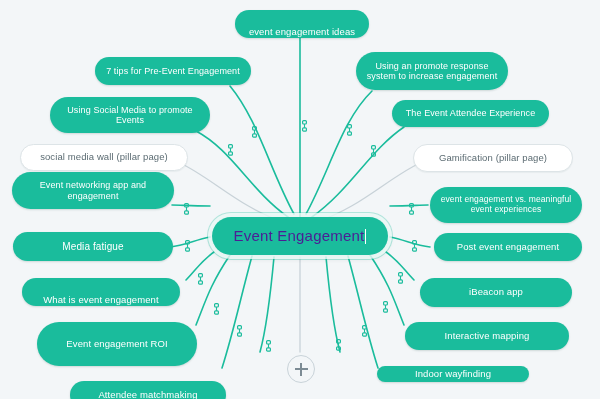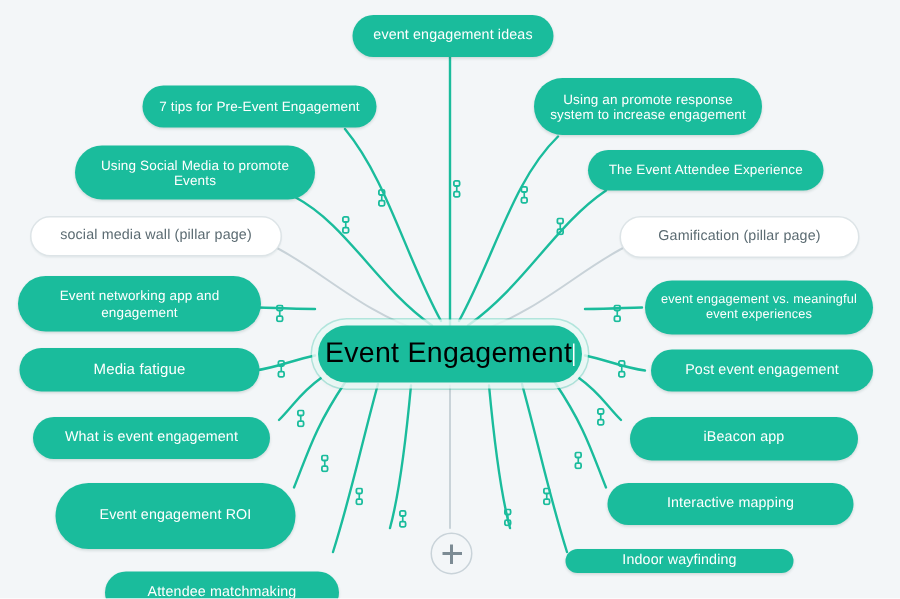--- a/index.html
+++ b/index.html
@@ -39,22 +39,22 @@
     box-shadow: 0 1px 2px rgba(20,60,55,0.16);
   }
   .node.pillar {
     background: #ffffff;
     color: #5b6b72;
     border: 1px solid #dde4e7;
     box-shadow: 0 1px 1px rgba(20,60,55,0.05);
   }
   .node.center {
     background: #1abc9c;
-    color: #000000;
-    font-size: 19px;
+    color: #4c1d95;
+    font-size: 15px;
     letter-spacing: 0.2px;
     box-shadow:
       0 0 0 4px rgba(255,255,255,0.75),
       0 0 0 5px rgba(26,188,156,0.30),
       0 2px 6px rgba(20,60,55,0.20);
     z-index: 6;
   }
   .caret {
     display: inline-block;
     width: 1px;
@@ -111,21 +111,21 @@
       <path d="M 370 255 C 390 285 394 300 404 325" fill="none" stroke="#1abc9c" stroke-width="1.6" stroke-linecap="round"></path>
       <path d="M 230 255 C 210 285 206 300 196 325" fill="none" stroke="#1abc9c" stroke-width="1.6" stroke-linecap="round"></path>
       <path d="M 348 256 C 360 300 366 330 378 368" fill="none" stroke="#1abc9c" stroke-width="1.6" stroke-linecap="round"></path>
       <path d="M 252 256 C 240 300 234 330 222 368" fill="none" stroke="#1abc9c" stroke-width="1.6" stroke-linecap="round"></path>
       <path d="M 326 257 C 330 300 334 330 340 352" fill="none" stroke="#1abc9c" stroke-width="1.6" stroke-linecap="round"></path>
       <path d="M 274 257 C 270 300 266 330 260 352" fill="none" stroke="#1abc9c" stroke-width="1.6" stroke-linecap="round"></path>
       <path d="M 300 257 L 300 352" fill="none" stroke="#c8d2d8" stroke-width="1.3" stroke-linecap="round"></path>
     </svg>
 
   <div id="node-layer">
-      <div class="node topic" style="left: 235px; top: 10px; width: 134px; height: 28px; font-size: 9.5px; padding: 0px 9px;">
+      <div class="node topic" style="left: 235px; top: 10px; width: 134px; height: 28px; font-size: 9.5px; padding: 0px 9px; align-items: flex-end;">
         <span>event engagement ideas</span>
       </div>
       <div class="node topic" style="left: 356px; top: 52px; width: 152px; height: 38px; font-size: 9px; padding: 0px 9px;">
         <span>Using an promote response system to increase engagement</span>
       </div>
       <div class="node topic" style="left: 95px; top: 57px; width: 156px; height: 28px; font-size: 9px; padding: 0px 9px;">
         <span>7 tips for Pre-Event Engagement</span>
       </div>
       <div class="node topic" style="left: 392px; top: 100px; width: 157px; height: 27px; font-size: 9px; padding: 0px 9px;">
         <span>The Event Attendee Experience</span>
@@ -135,33 +135,33 @@
       </div>
       <div class="node pillar" style="left: 413px; top: 144px; width: 160px; height: 27px; font-size: 9.5px; padding: 13px 9px;">
         <span>Gamification (pillar page)</span>
       </div>
       <div class="node pillar" style="left: 20px; top: 144px; width: 168px; height: 27px; font-size: 9.5px; padding: 0px 9px;">
         <span>social media wall (pillar page)</span>
       </div>
       <div class="node topic" style="left: 430px; top: 187px; width: 152px; height: 36px; font-size: 8.5px; padding: 0px 9px;">
         <span>event engagement vs. meaningful  event experiences</span>
       </div>
-      <div class="node topic" style="left: 12px; top: 184px; width: 162px; height: 37px; font-size: 9px; padding: 0px 9px; justify-content: flex-end;">
+      <div class="node topic" style="left: 12px; top: 172px; width: 162px; height: 37px; font-size: 9px; padding: 0px 9px; justify-content: flex-end;">
         <span>Event networking app and engagement</span>
       </div>
       <div class="node topic" style="left: 434px; top: 233px; width: 148px; height: 28px; font-size: 9.5px; padding: 0px 9px;">
         <span>Post event engagement</span>
       </div>
       <div class="node topic" style="left: 13px; top: 232px; width: 160px; height: 29px; font-size: 10px; padding: 0px 9px;">
         <span>Media fatigue</span>
       </div>
       <div class="node topic" style="left: 420px; top: 278px; width: 152px; height: 29px; font-size: 9.5px; padding: 0px 9px;">
         <span>iBeacon app</span>
       </div>
-      <div class="node topic" style="left: 22px; top: 278px; width: 158px; height: 28px; font-size: 9.5px; padding: 0px 9px;">
+      <div class="node topic" style="left: 22px; top: 278px; width: 158px; height: 28px; font-size: 9.5px; padding: 0px 9px; align-items: flex-end;">
         <span>What is event engagement</span>
       </div>
       <div class="node topic" style="left: 405px; top: 322px; width: 164px; height: 28px; font-size: 9.5px; padding: 0px 9px;">
         <span>Interactive mapping</span>
       </div>
       <div class="node topic" style="left: 37px; top: 322px; width: 160px; height: 44px; font-size: 9.5px; padding: 0px 9px;">
         <span>Event engagement ROI</span>
       </div>
       <div class="node topic" style="left: 377px; top: 366px; width: 152px; height: 16px; font-size: 9.5px; padding: 0px 9px;">
         <span>Indoor wayfinding</span>

